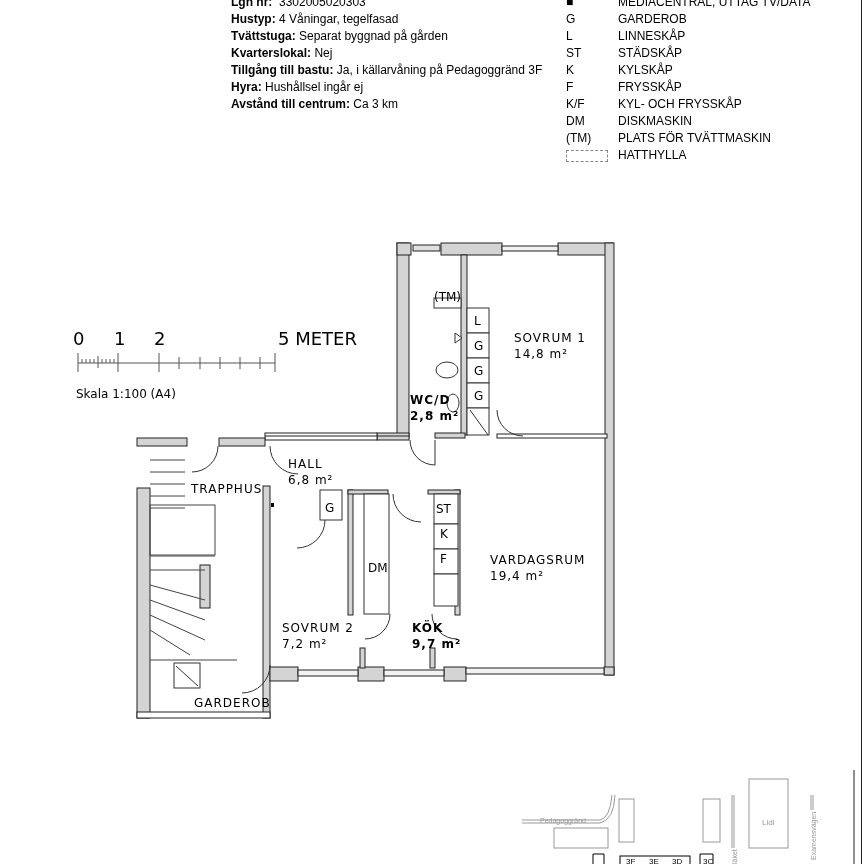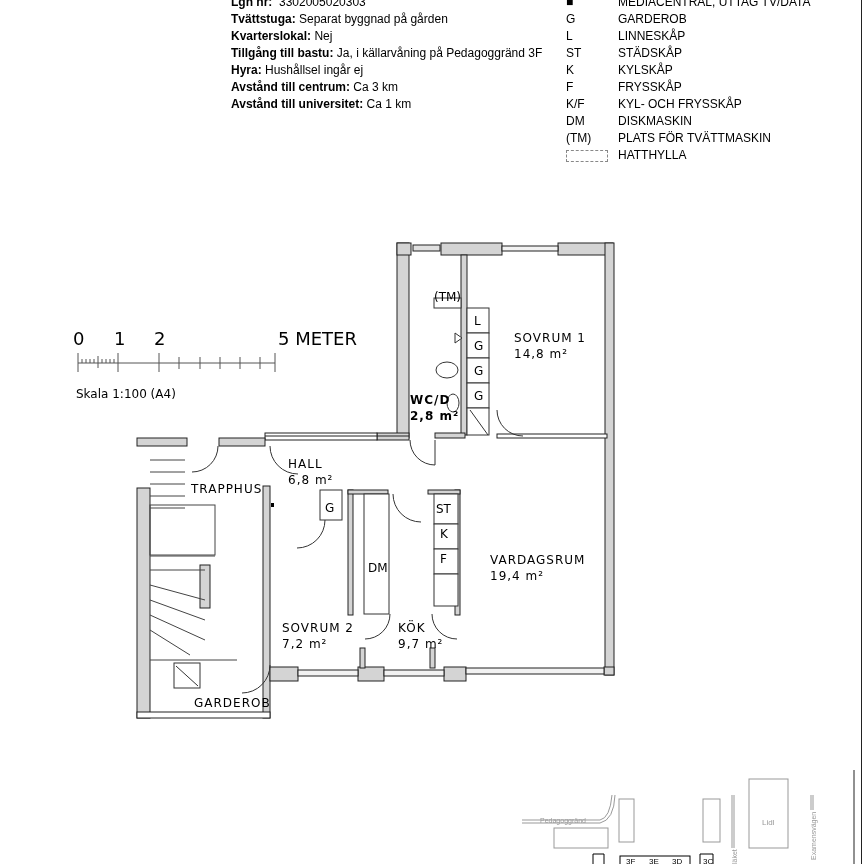--- a/index.html
+++ b/index.html
@@ -18,26 +18,26 @@
     .roomlabel { position:absolute; font-family:"DejaVu Sans", sans-serif; font-size:12px; letter-spacing:1px; line-height:16px; white-space:nowrap; }
     .mapsvg { position:absolute; left:500px; top:770px; }
   </style>
 </head>
 <body>
 
 <div class="frame-right"></div>
 
 <div class="info">
   <div class="row"><b>Lgh nr:</b>&nbsp; <span>3302005020303</span></div>
+  <div class="row"><b>Hustyp:</b> <span>4 Våningar, tegelfasad</span></div>
   <div class="row"><b>Tvättstuga:</b> <span>Separat byggnad på gården</span></div>
   <div class="row"><b>Kvarterslokal:</b> <span>Nej</span></div>
   <div class="row"><b>Tillgång till bastu:</b> <span>Ja, i källarvåning på Pedagoggränd 3F</span></div>
   <div class="row"><b>Hyra:</b> <span>Hushållsel ingår ej</span></div>
   <div class="row"><b>Avstånd till centrum:</b> <span>Ca 3 km</span></div>
-  <div class="row"><b>Avstånd till universitet:</b> <span>Ca 1 km</span></div>
 </div>
 
 <div class="legend">
   <div class="row">
       <span class="code">■</span>
       <span class="desc">MEDIACENTRAL, UTTAG TV/DATA</span>
     </div>
   <div class="row">
       <span class="code">G</span>
       <span class="desc">GARDEROB</span>
@@ -223,21 +223,21 @@
   <div>TRAPPHUS</div>
 </div>
 <div class="roomlabel" style="left:490px; top:552px;">
   <div>VARDAGSRUM</div>
   <div>19,4 m²</div>
 </div>
 <div class="roomlabel" style="left:282px; top:620px;">
   <div>SOVRUM 2</div>
   <div>7,2 m²</div>
 </div>
-<div class="roomlabel" style="left:398px; top:620px;">
+<div class="roomlabel" style="left:412px; top:620px;font-weight:bold;">
   <div>KÖK</div>
   <div>9,7 m²</div>
 </div>
 <div class="roomlabel" style="left:194px; top:695px;">
   <div>GARDEROB</div>
 </div>
 
 <div class="roomlabel" style="left:434px; top:289px; letter-spacing:0;">(TM)</div>
 <div class="roomlabel" style="left:474px; top:313px;">L</div>
 <div class="roomlabel" style="left:474px; top:338px;">G</div>

